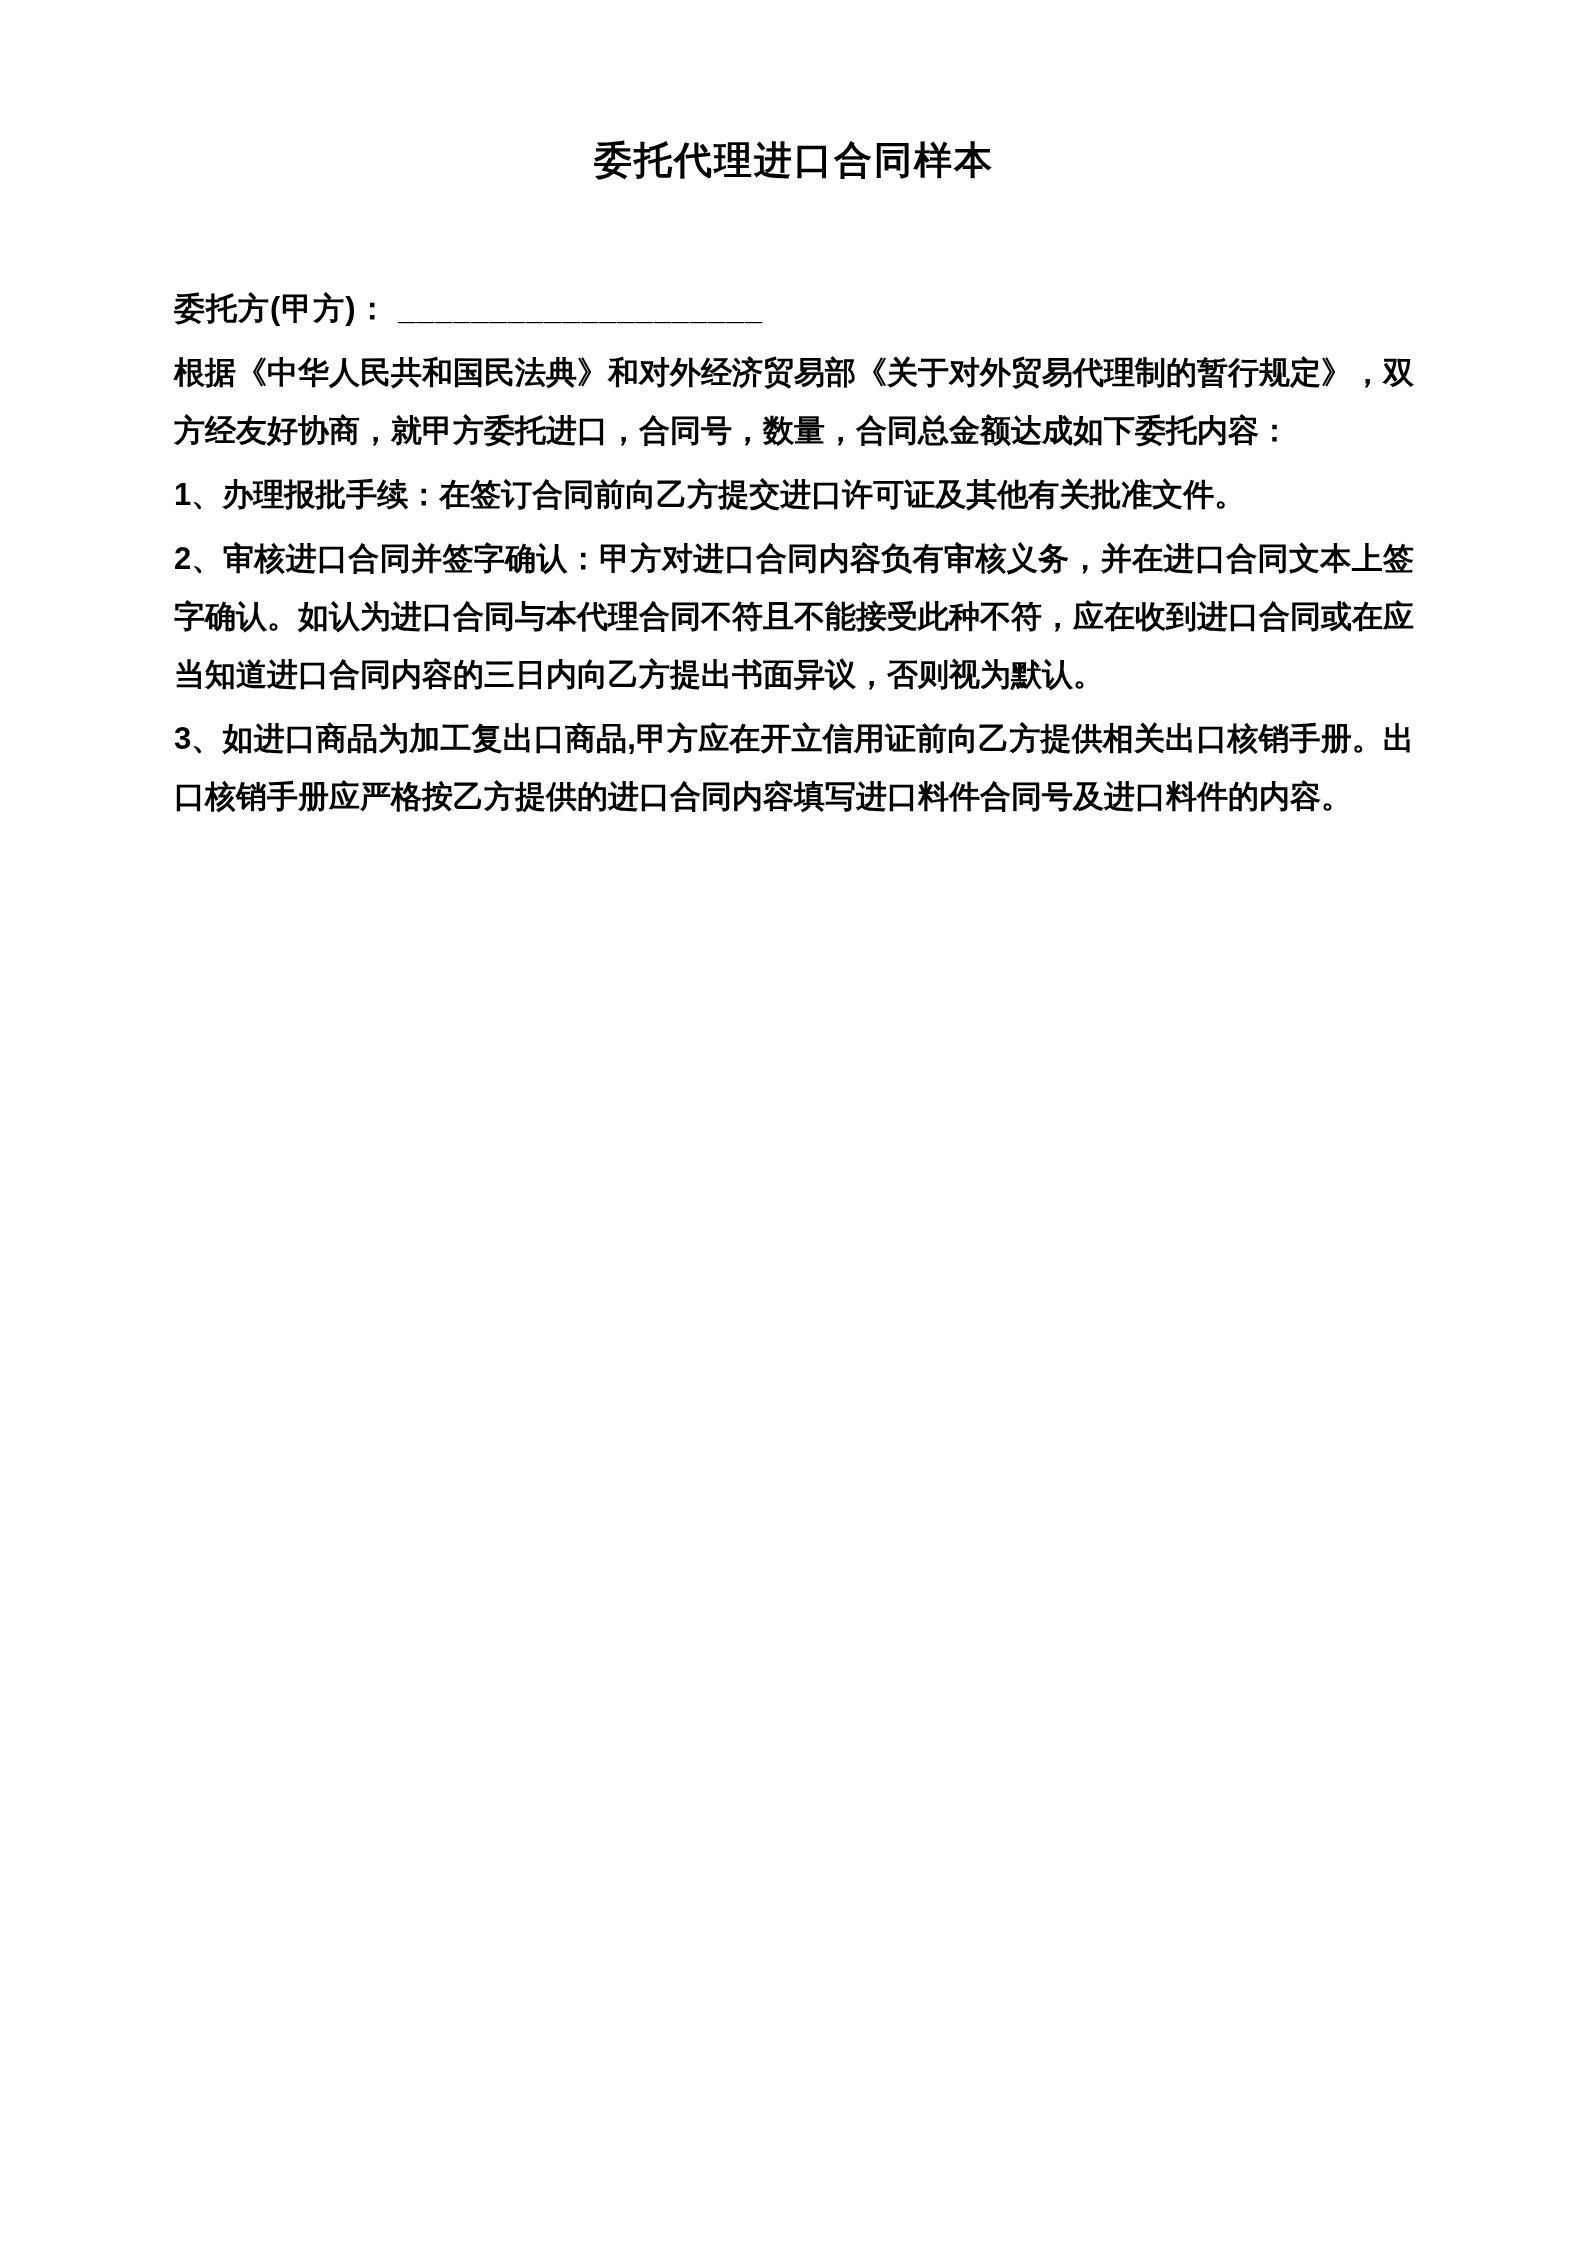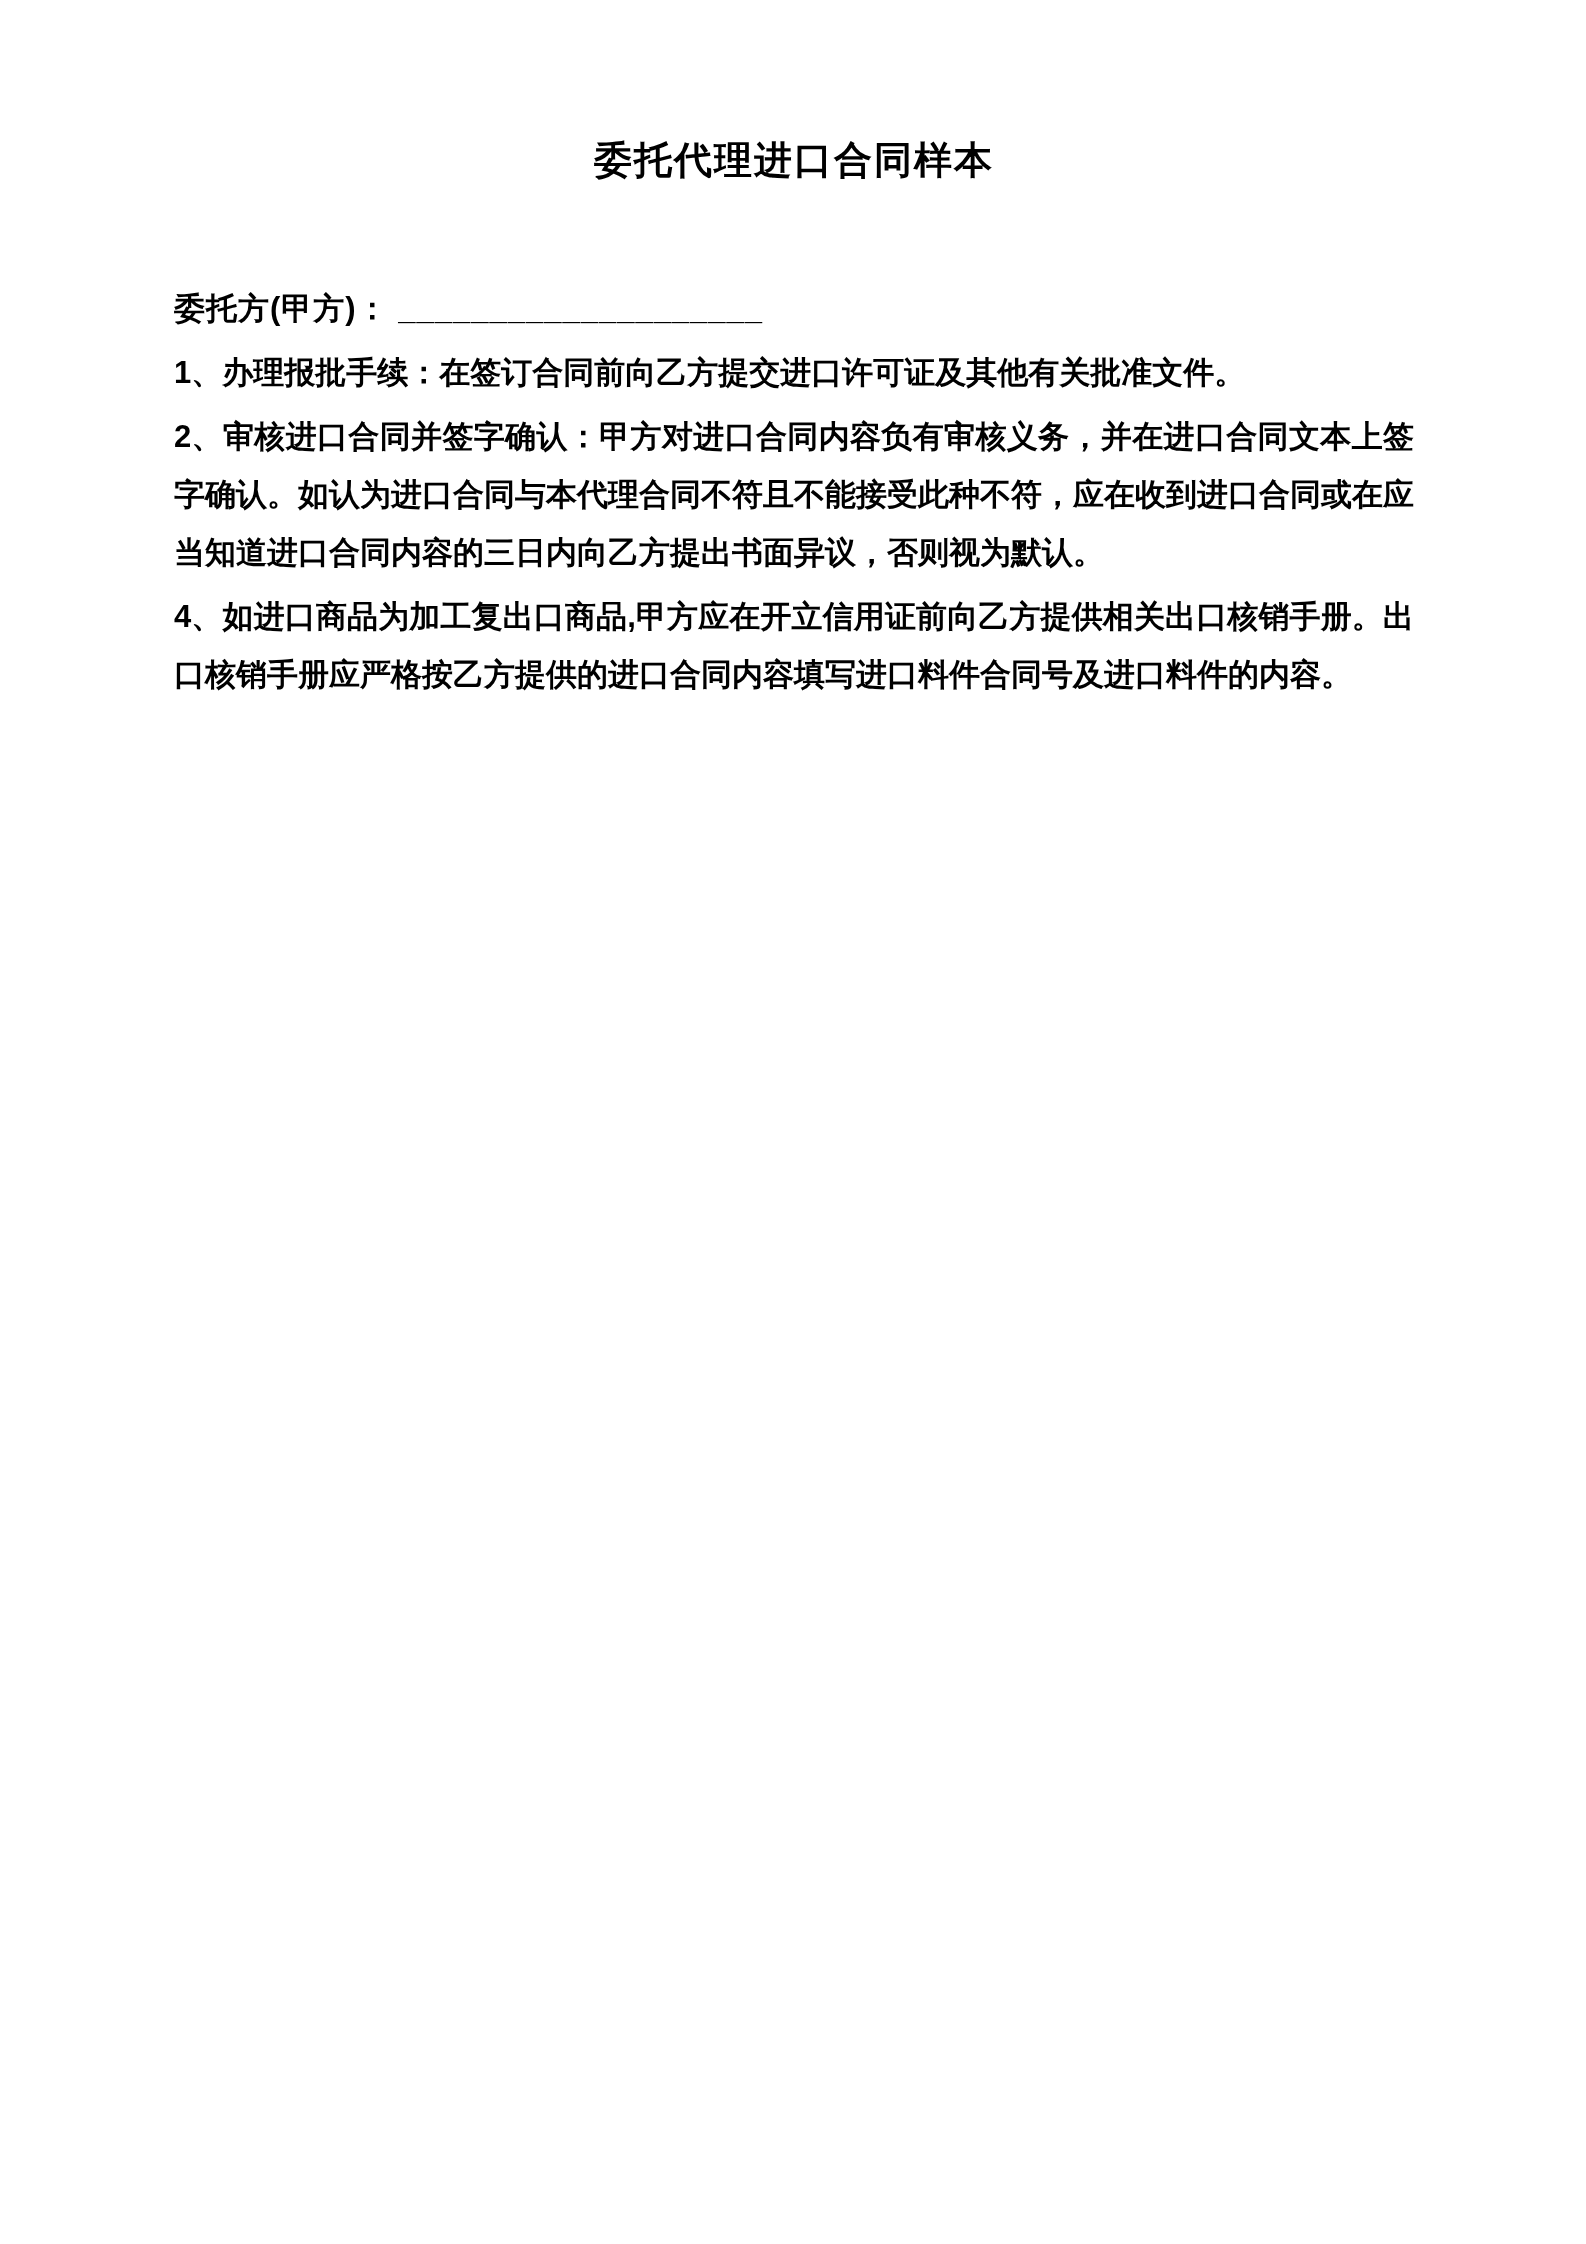--- a/index.html
+++ b/index.html
@@ -46,17 +46,18 @@
   }
 </style>
 </head>
 <body>
 
 <div class="page">
   <h1 class="doc-title">委托代理进口合同样本</h1>
 
   <div class="doc-body">
     <p class="para blank-line">委托方(甲方)： ____________________</p>
+    <p class="para">根据《中华人民共和国民法典》和对外经济贸易部《关于对外贸易代理制的暂行规定》，双方经友好协商，就甲方委托进口，合同号，数量，合同总金额达成如下委托内容：</p>
     <p class="para">1、办理报批手续：在签订合同前向乙方提交进口许可证及其他有关批准文件。</p>
     <p class="para">2、审核进口合同并签字确认：甲方对进口合同内容负有审核义务，并在进口合同文本上签字确认。如认为进口合同与本代理合同不符且不能接受此种不符，应在收到进口合同或在应当知道进口合同内容的三日内向乙方提出书面异议，否则视为默认。</p>
-    <p class="para">4、如进口商品为加工复出口商品,甲方应在开立信用证前向乙方提供相关出口核销手册。出口核销手册应严格按乙方提供的进口合同内容填写进口料件合同号及进口料件的内容。</p>
+    <p class="para">3、如进口商品为加工复出口商品,甲方应在开立信用证前向乙方提供相关出口核销手册。出口核销手册应严格按乙方提供的进口合同内容填写进口料件合同号及进口料件的内容。</p>
   </div>
 </div>
 
 </body></html>

